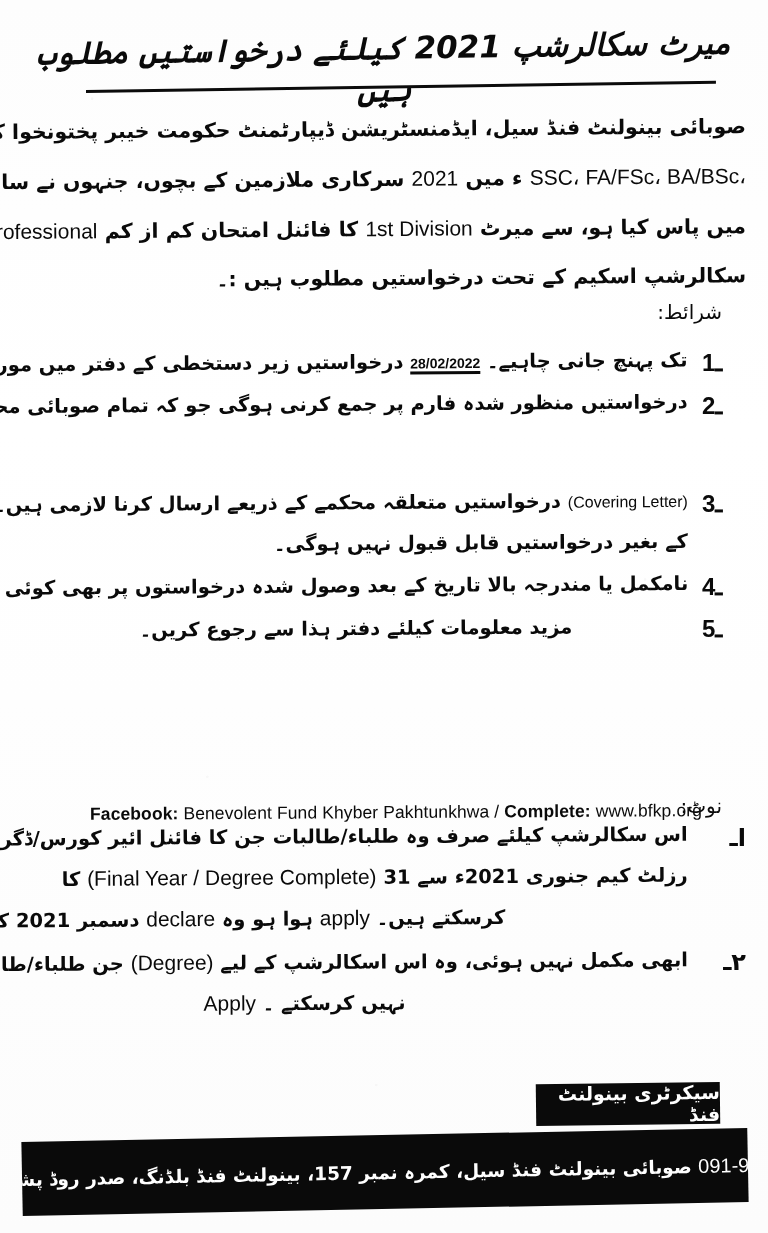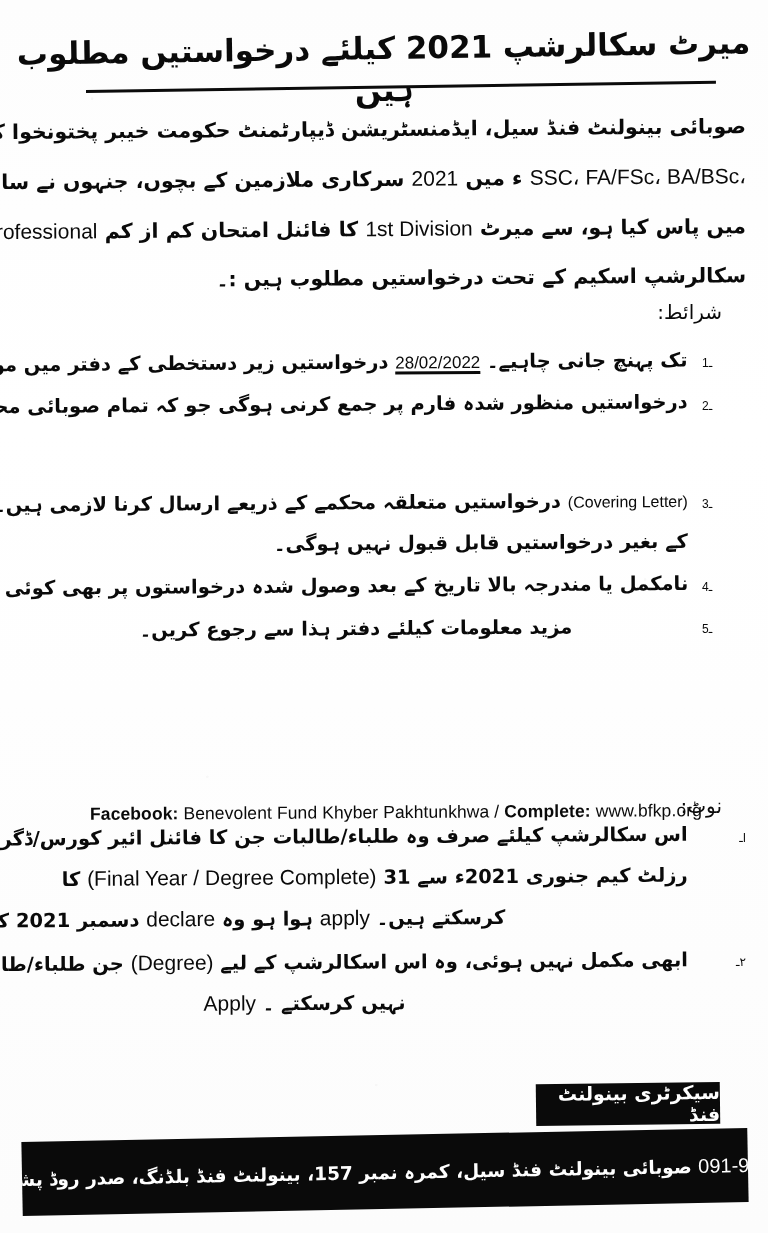--- a/index.html
+++ b/index.html
@@ -36,20 +36,21 @@
     font-weight: 600;
   }
 
   
   .title-wrap {
     position: absolute;
     top: 28px;
     left: 0;
     width: 768px;
     text-align: center;
+    font-style: italic;
   }
   .title {
     display: inline-block;
     font-size: 31px;
     line-height: 1.35;
     letter-spacing: 0.5px;
     font-weight: 700;
     padding: 0 6px 6px 6px;
     transform: rotate(-0.9deg);
   }
@@ -116,22 +117,22 @@
     display: flex;
     flex-direction: row;
     align-items: flex-start;
     direction: rtl;
   }
   .num {
     flex: 0 0 auto;
     width: 58px;
     text-align: left;
     padding-left: 14px;
-    font-size: 12px;
-    font-weight: 400;
+    font-size: 24px;
+    font-weight: 700;
     font-family: "Liberation Sans", sans-serif;
     direction: ltr;
     box-sizing: border-box;
     line-height: 40px;
   }
   .num.urdu-num {
     font-family: "DejaVu Sans", sans-serif;
     direction: rtl;
     text-align: right;
   }
@@ -142,28 +143,28 @@
   }
   .body-txt .ln {
     display: block;
     white-space: nowrap;
     transform: rotate(-0.4deg);
   }
   .body-txt .ln.c  { text-align: center; }
   .body-txt .ln.r  { text-align: right; }
 
   .bold-ul {
-    font-weight: 400;
+    font-weight: 700;
     text-decoration: underline;
     text-underline-offset: 3px;
     text-decoration-thickness: 2.5px;
     font-family: "Liberation Sans", sans-serif;
     direction: ltr;
     unicode-bidi: embed;
-    font-size: 17px;
+    font-size: 14px;
   }
 
   
   .contact-line {
     position: absolute;
     top: 459px;
     left: 66px;
     font-size: 17.5px;
     letter-spacing: 0.1px;
     white-space: nowrap;

